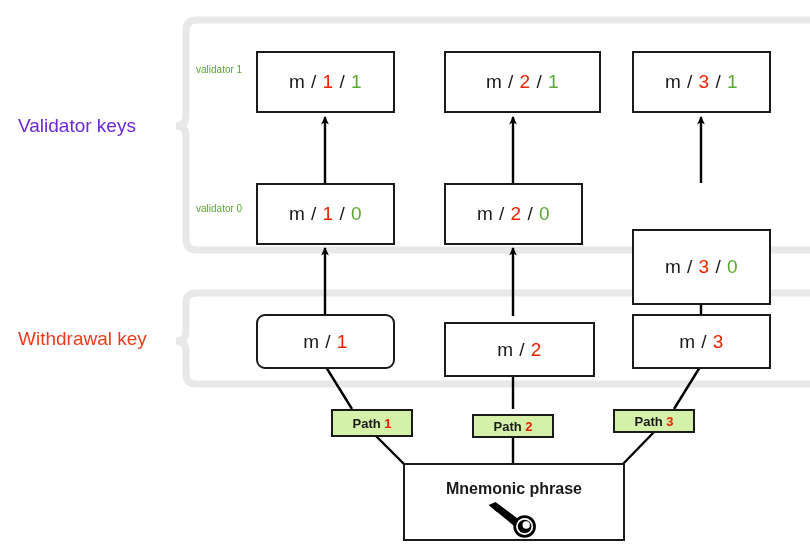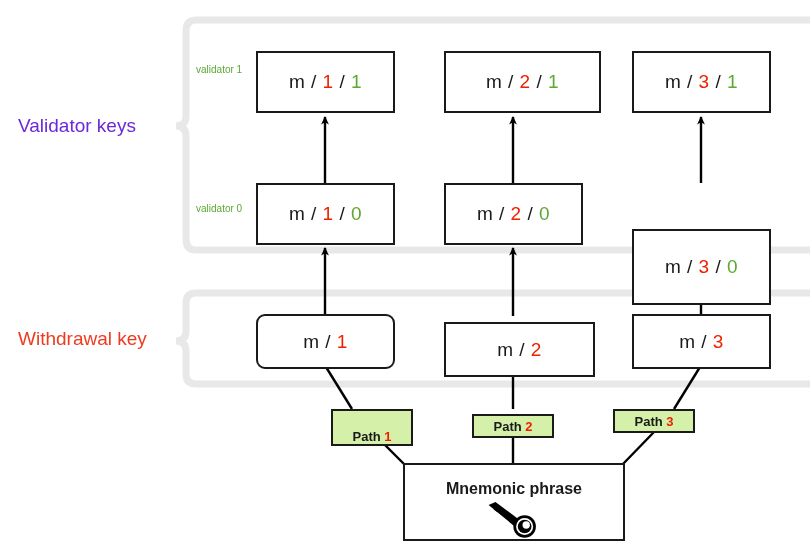--- a/index.html
+++ b/index.html
@@ -205,21 +205,21 @@
   </div>
 
   <div class="node" style="left:444px; top:322px; width:151px; height:55px;">
     <span class="label"><span class="seg-sep">m</span><span class="seg-sep"> / </span><span class="seg-red">2</span></span>
   </div>
 
   <div class="node" style="left:632px; top:314px; width:139px; height:55px;">
     <span class="label"><span class="seg-sep">m</span><span class="seg-sep"> / </span><span class="seg-red">3</span></span>
   </div>
 
-  <div class="path-chip" style="left:331px; top:409px; width:82px; height:37px;align-items:flex-end;">
+  <div class="path-chip" style="left:331px; top:409px; width:82px; height:28px;">
     <span class="label"><span>Path</span><span>&nbsp;</span><span class="num">1</span></span>
   </div>
 
   <div class="path-chip" style="left:472px; top:414px; width:82px; height:24px;">
     <span class="label"><span>Path</span><span>&nbsp;</span><span class="num">2</span></span>
   </div>
 
   <div class="path-chip" style="left:613px; top:409px; width:82px; height:24px;">
     <span class="label"><span>Path</span><span>&nbsp;</span><span class="num">3</span></span>
   </div>

